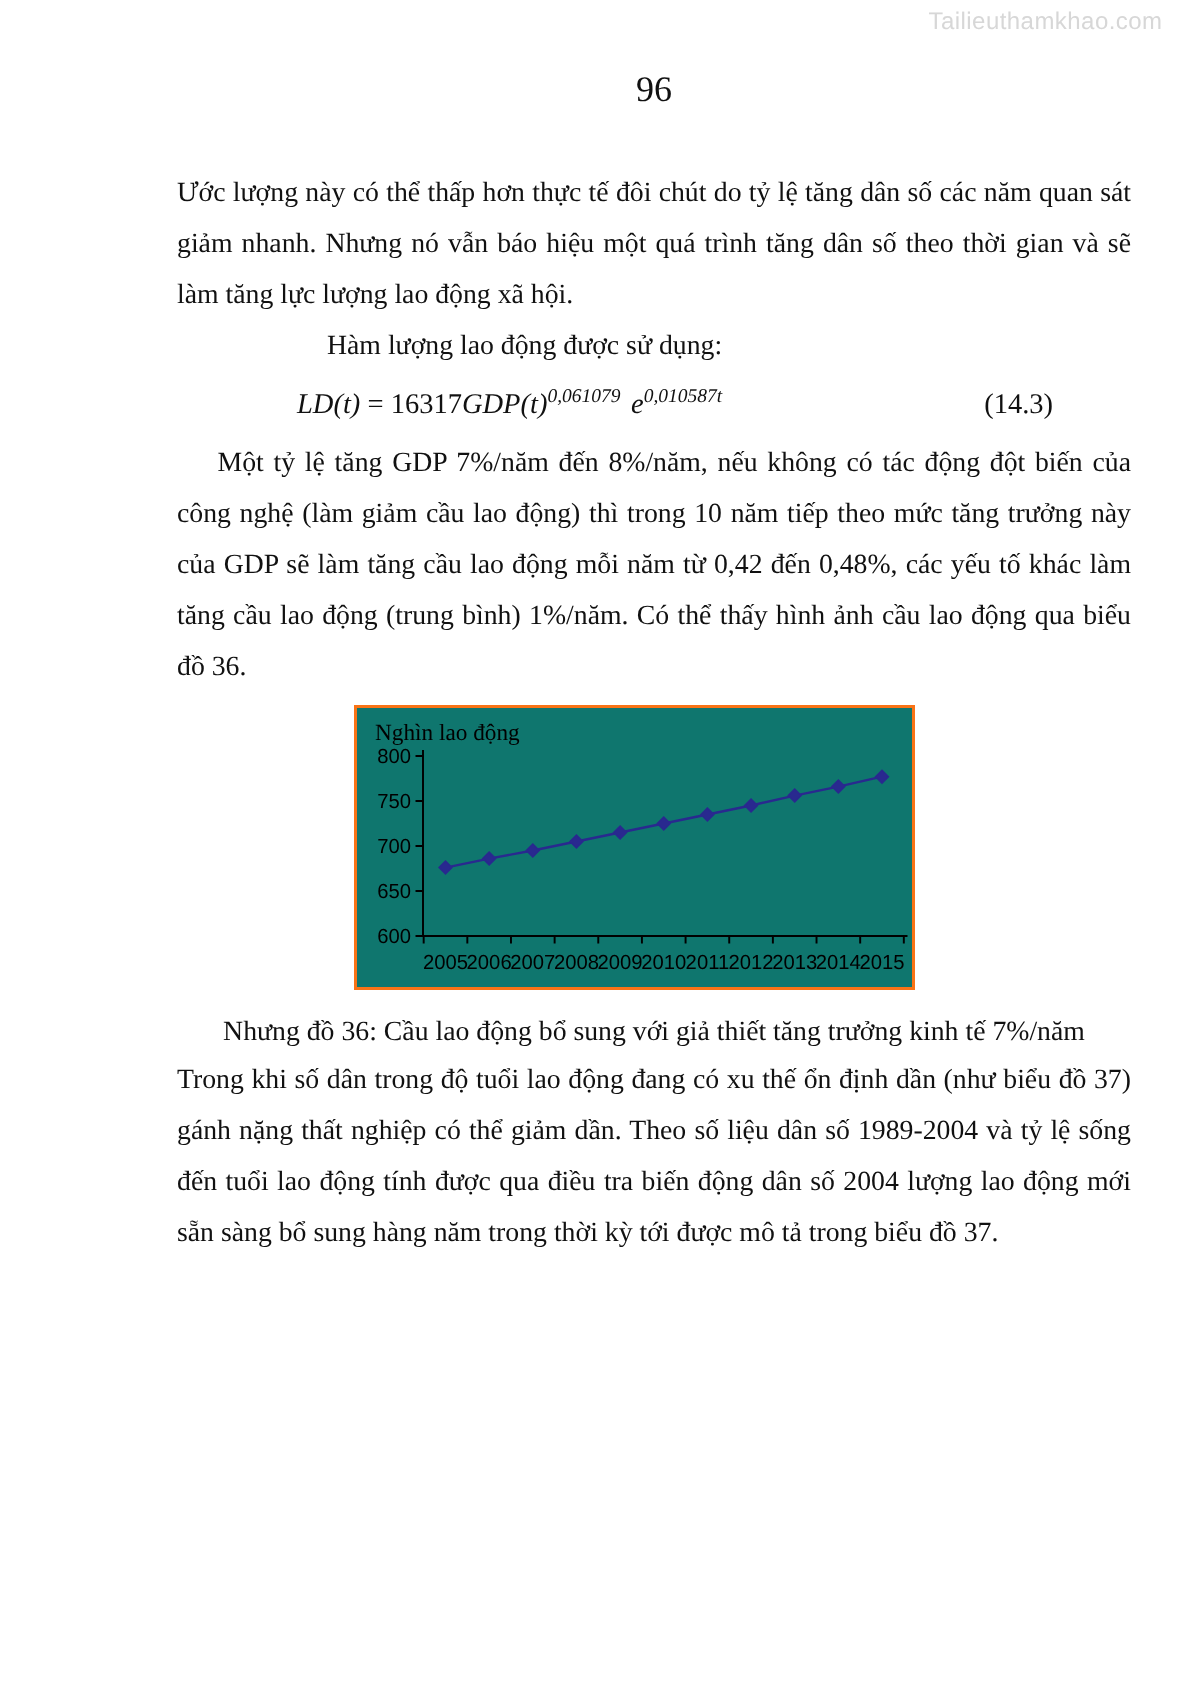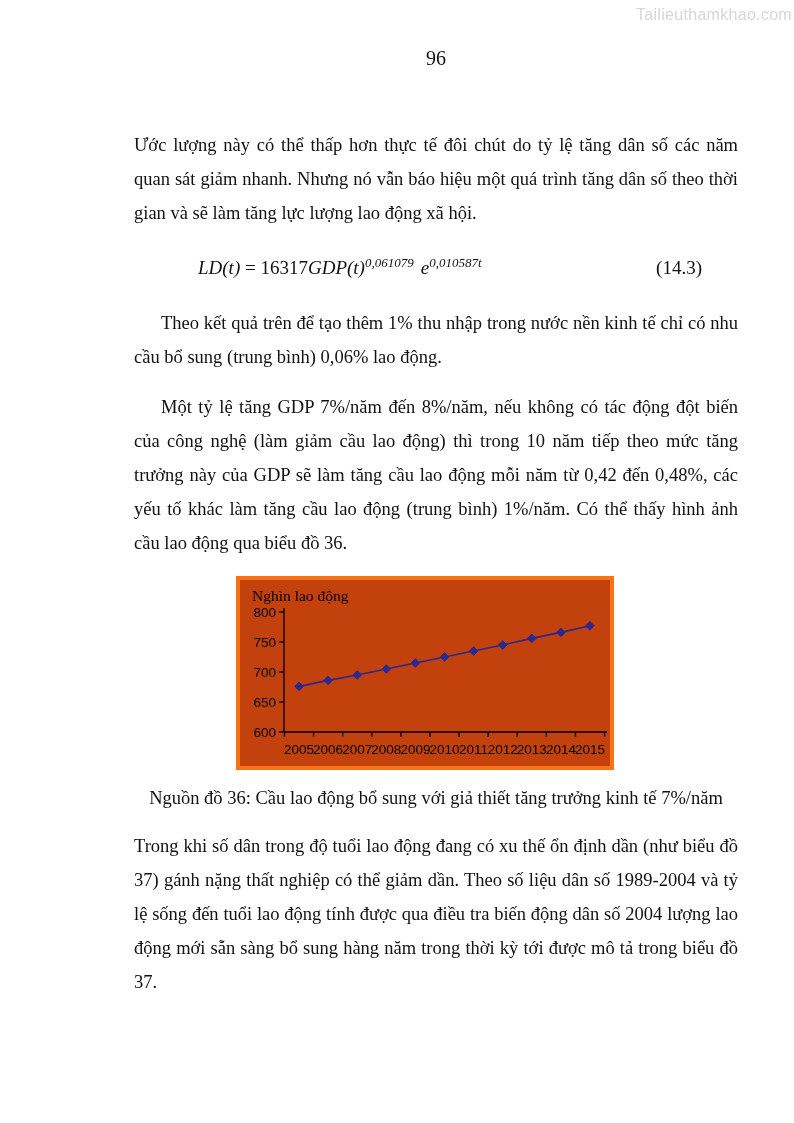--- a/index.html
+++ b/index.html
@@ -9,44 +9,44 @@
     height: 1123px;
     margin: 0 auto;
     background: #ffffff;
     font-family: "Liberation Serif", "DejaVu Serif", serif;
     color: #111111;
     overflow: hidden;
   }
   .watermark {
     position: absolute;
     top: 6px;
-    right: 2px;
+    right: 19px;
     font-family: "Liberation Sans", sans-serif;
     font-size: 16px;
     color: #d7d7d7;
     text-shadow: 1px 1px 0 #ffffff;
     letter-spacing: 0.3px;
   }
   .page-number {
     padding-top: 47px;
     width: 636px;
     margin-left: 118px;
     text-align: center;
-    font-size: 20px;
+    font-size: 24px;
   }
   .content {
     position: absolute;
     top: 112px;
     left: 118px;
     width: 636px;
     font-size: 18.5px;
     line-height: 34px;
   }
   .para {
-    margin: 16px;
+    margin: 0;
     text-align: justify;
     text-justify: inter-word;
   }
   .para.indent { text-indent: 27px; }
   .eq-intro { margin: 0 0 0 100px; }
   .formula-row {
     display: flex;
     align-items: center;
     padding: 5px 52px 5px 80px;
     font-size: 19px;
@@ -57,22 +57,22 @@
     font-style: italic;
     vertical-align: super;
     line-height: 0;
   }
   .eq-number { margin-left: auto; font-style: normal; }
   .e-term { margin-left: 7px; }
   .chart-figure {
     width: 370px;
     height: 186px;
     margin: 8px 0 0 118px;
-    border: 4px solid #f97316;
-    background: #c2410c;
+    border: 2px solid #f97316;
+    background: #0f766e;
   }
   .chart-figure svg { display: block; }
   .caption {
     margin-top: 13px;
     text-align: center;
     font-size: 18.5px;
     line-height: 30px;
   }
   .caption .cap-text { }
   .source-note {
@@ -88,28 +88,28 @@
 <div class="page">
 
   <div class="watermark">Tailieuthamkhao.com</div>
 
   <div class="page-number">96</div>
 
   <div class="content">
 
     <p class="para">Ước lượng này có thể thấp hơn thực tế đôi chút do tỷ lệ tăng dân số các năm quan sát giảm nhanh. Nhưng nó vẫn báo hiệu một quá trình tăng dân số theo thời gian và sẽ làm tăng lực lượng lao động xã hội.</p>
 
+    <p class="para eq-intro">Hàm lượng lao động được sử dụng:</p>
 
     <div class="formula-row">
       <span><i>LD</i><i>(t)</i><span> = </span><span>16317</span><i>GDP</i><i>(t)</i><sup>0,061079</sup><i class="e-term">e</i><sup>0,010587t</sup></span>
       <span class="eq-number">(14.3)</span>
     </div>
 
 
-    <p class="para indent">Theo kết quả trên để tạo thêm 1% thu nhập trong nước nền kinh tế chỉ có nhu cầu bổ sung (trung bình) 0,06% lao động.</p>
 
     <p class="para indent">Một tỷ lệ tăng GDP 7%/năm đến 8%/năm, nếu không có tác động đột biến của công nghệ (làm giảm cầu lao động) thì trong 10 năm tiếp theo mức tăng trưởng này của GDP sẽ làm tăng cầu lao động mỗi năm từ 0,42 đến 0,48%, các yếu tố khác làm tăng cầu lao động (trung bình) 1%/năm. Có thể thấy hình ảnh cầu lao động qua biểu đồ 36.</p>
 
     <div class="chart-figure">
       <svg width="370" height="186" viewBox="0 0 370 186">
           <text x="12" y="21" font-size="15.5" font-family="&quot;Liberation Serif&quot;, serif" fill="#000">Nghìn lao động</text>
           <line x1="44" y1="28" x2="44" y2="152" stroke="#000000" stroke-width="1.3"></line>
           <line x1="39" y1="152" x2="44" y2="152" stroke="#000000" stroke-width="1.3"></line>
           <text x="36" y="156.5" text-anchor="end" font-size="13.5" font-family="&quot;Liberation Sans&quot;, sans-serif" fill="#000">600</text>
           <line x1="39" y1="122" x2="44" y2="122" stroke="#000000" stroke-width="1.3"></line>
@@ -152,19 +152,19 @@
           <path d="M 175.4 78.7 L 179.70000000000002 83 L 175.4 87.3 L 171.1 83 Z" fill="#29298f" stroke="#29298f"></path>
           <path d="M 204.5 72.7 L 208.8 77 L 204.5 81.3 L 200.2 77 Z" fill="#29298f" stroke="#29298f"></path>
           <path d="M 233.60000000000002 66.7 L 237.90000000000003 71 L 233.60000000000002 75.3 L 229.3 71 Z" fill="#29298f" stroke="#29298f"></path>
           <path d="M 262.70000000000005 60.7 L 267.00000000000006 65 L 262.70000000000005 69.3 L 258.40000000000003 65 Z" fill="#29298f" stroke="#29298f"></path>
           <path d="M 291.8 54.10000000000001 L 296.1 58.400000000000006 L 291.8 62.7 L 287.5 58.400000000000006 Z" fill="#29298f" stroke="#29298f"></path>
           <path d="M 320.90000000000003 48.10000000000001 L 325.20000000000005 52.400000000000006 L 320.90000000000003 56.7 L 316.6 52.400000000000006 Z" fill="#29298f" stroke="#29298f"></path>
           <path d="M 350 41.5 L 354.3 45.8 L 350 50.099999999999994 L 345.7 45.8 Z" fill="#29298f" stroke="#29298f"></path>
         </svg>
     </div>
 
-    <p class="para caption"><span class="cap-label">Nguồn đồ 36:</span><span class="cap-text"> Cầu lao động bổ sung với giả thiết tăng trưởng kinh tế 7%/năm</span></p>
+    <p class="para caption"><span class="cap-label">Nhưng đồ 36:</span><span class="cap-text"> Cầu lao động bổ sung với giả thiết tăng trưởng kinh tế 7%/năm</span></p>
 
 
     <p class="para">Trong khi số dân trong độ tuổi lao động đang có xu thế ổn định dần (như biểu đồ 37) gánh nặng thất nghiệp có thể giảm dần. Theo số liệu dân số 1989-2004 và tỷ lệ sống đến tuổi lao động tính được qua điều tra biến động dân số 2004 lượng lao động mới sẵn sàng bổ sung hàng năm trong thời kỳ tới được mô tả trong biểu đồ 37.</p>
 
   </div>
 </div>
 
 </body></html>

